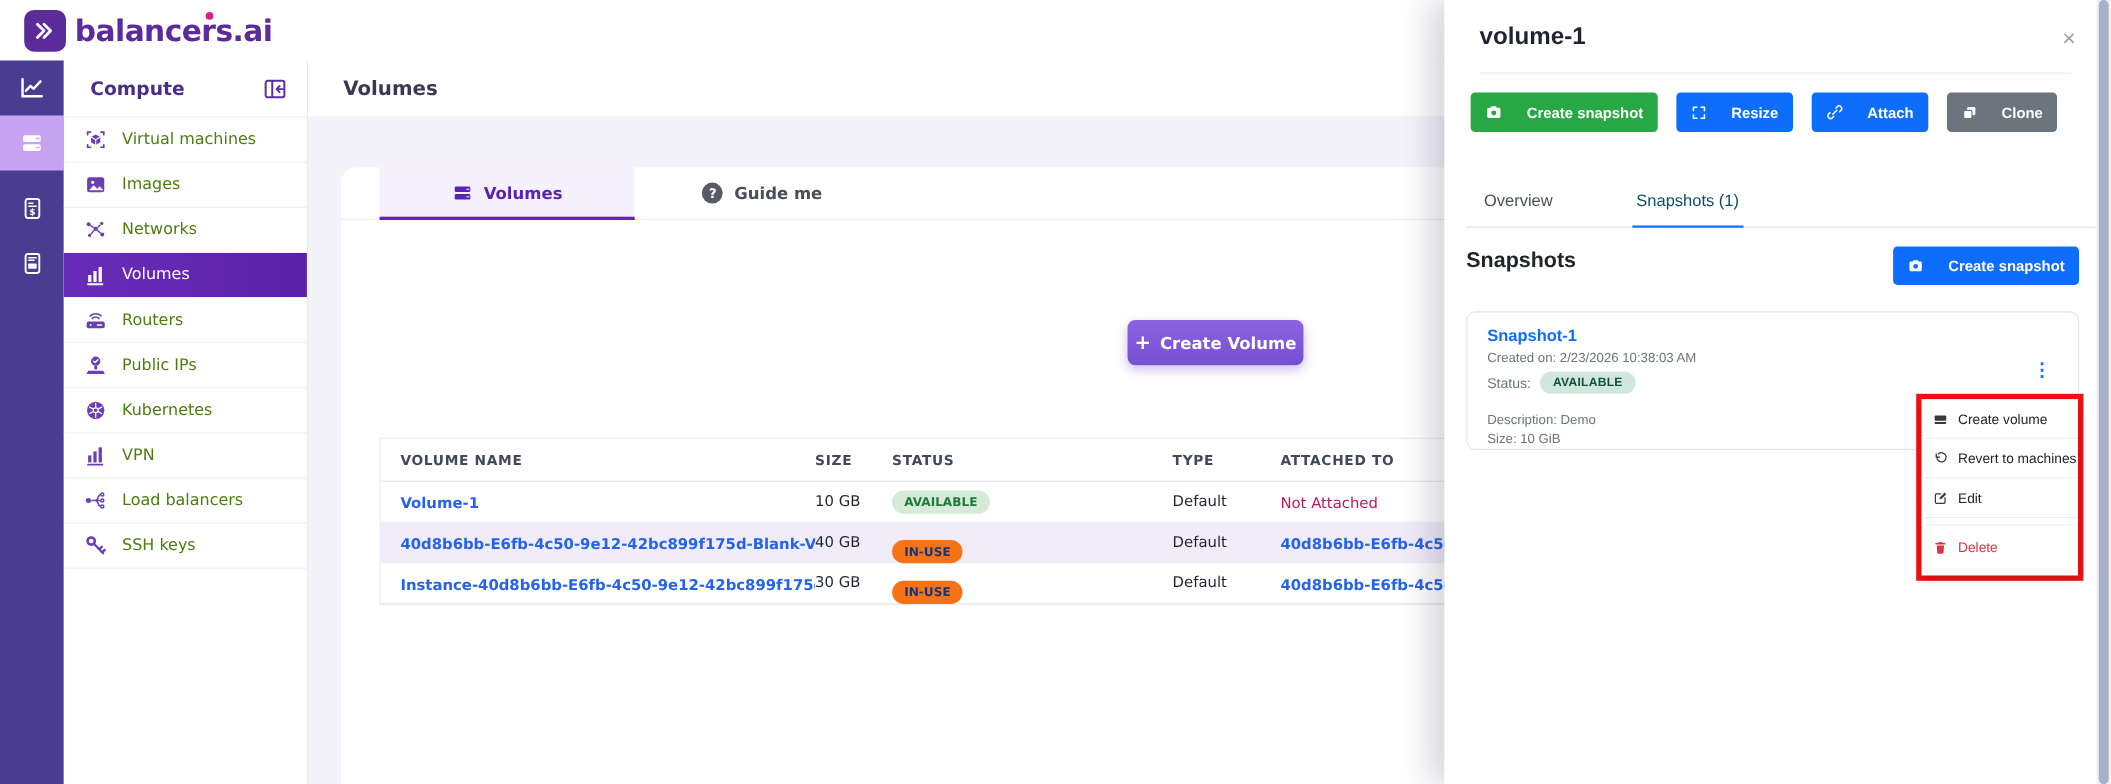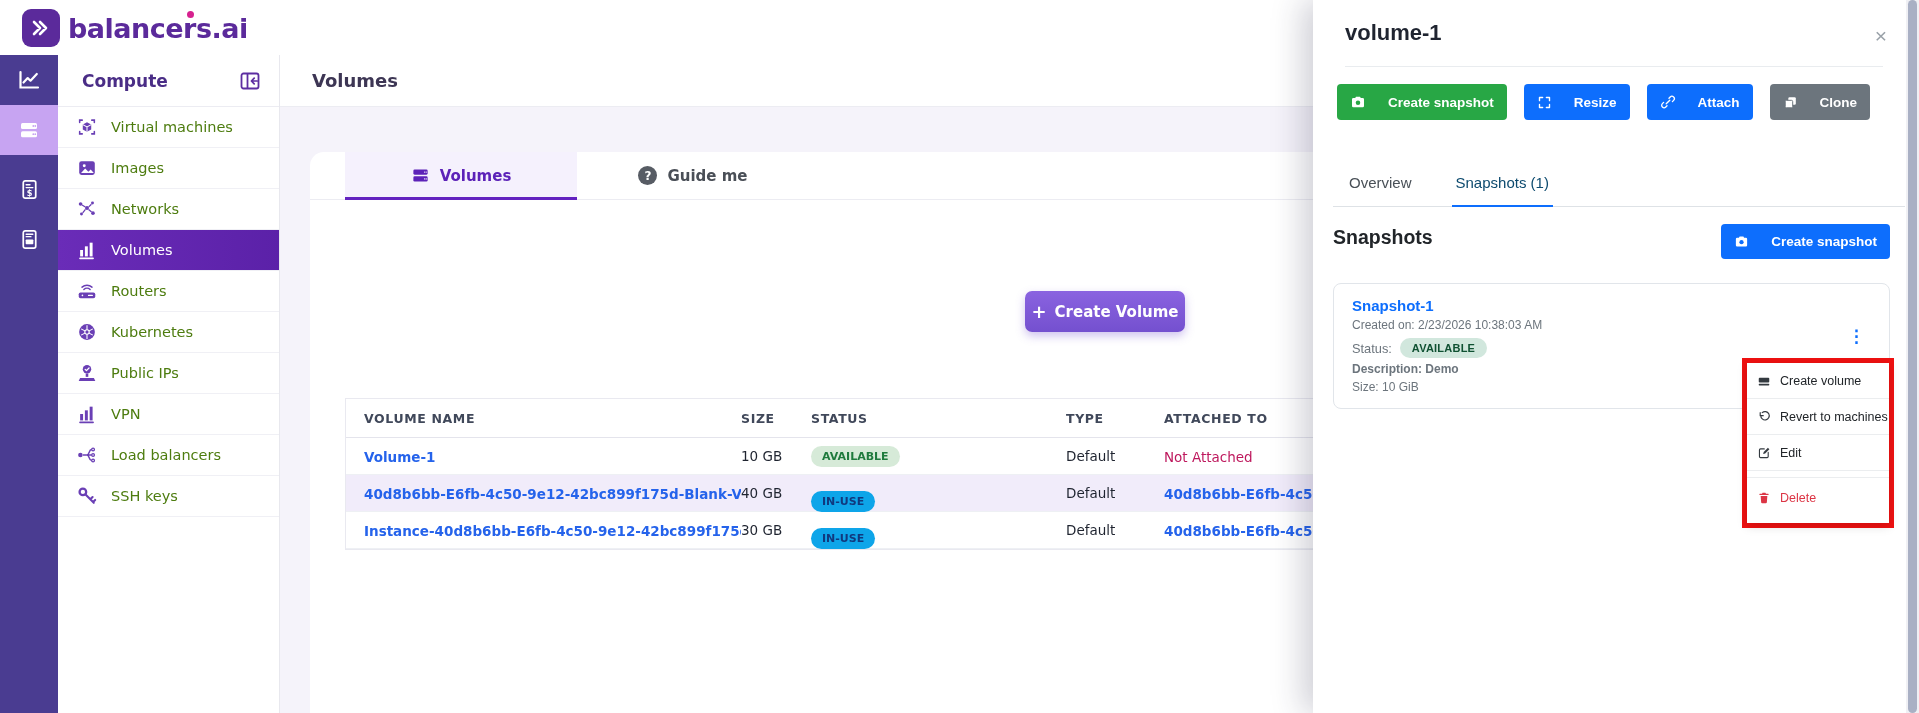--- a/index.html
+++ b/index.html
@@ -64,50 +64,50 @@
   .c-size { width:70px; }
   .c-status { width:255px; }
   .c-type { width:98px; }
   .c-att { flex:1; overflow:hidden; white-space:nowrap; }
   .th { font-size:12.5px; font-weight:bold; color:#40485a; letter-spacing:.05em; }
   .cell-link { font-size:13.5px; font-weight:600; color:#2563eb; cursor:pointer; }
   .cell-text { font-size:13.5px; color:#1f2430; }
   .cell-muted { font-size:13.5px; color:#be185d; }
   .pill { display:inline-block; font-size:11px; font-weight:bold; padding:4px 11px; border-radius:12px; }
   .pill-green { background:#d6ead8; color:#1f7a3d; }
-  .pill-blue { background:#0ea5e9; color:#11397e;margin-top:16px; }
+  .pill-blue { background:#f97316; color:#11397e;margin-top:16px; }
 
   
   .panel { position:absolute; left:1313px; top:0; width:606px; height:713px; background:#fff;
     box-shadow:-10px 0 30px rgba(35,35,70,.22); z-index:10;
     font-family:"Liberation Sans", sans-serif; }
   .panel-title { position:absolute; left:32px; top:20px; font-size:22px; font-weight:600; color:#1f2430; }
   .panel-close { position:absolute; right:32px; top:24px; font-size:21px; color:#99a1a8; cursor:pointer; }
   .panel-divider { position:absolute; left:32px; right:36px; top:66px; border-bottom:1px solid #e9ecef; }
   .panel-actions { position:absolute; left:24px; top:84px; display:flex; gap:17px; }
   .pbtn { height:36px; border:none; border-radius:4px; color:#fff; font-family:inherit;
     font-size:13.5px; font-weight:600; display:flex; align-items:center; justify-content:center;
     gap:22px; padding:0 13px; cursor:pointer; }
   .pbtn-green { background:#28a745; }
   .pbtn-blue  { background:#0d6efd; }
   .pbtn-gray  { background:#6c757d; }
   .panel-tabs { position:absolute; left:20px; right:14px; top:166px; height:41px;
-    border-bottom:1px solid #dee2e6; display:flex; padding-left:12px; }
+    border-bottom:1px solid #dee2e6; display:flex; padding-left:12px;gap:32px; }
   .ptab { margin-right:36px; padding:8px 4px; font-size:15px; color:#495057; cursor:pointer; }
   .ptab.active { color:#0c4a6e; border-bottom:2px solid #0d6efd; margin-bottom:-1px; }
   .section-title { position:absolute; left:20px; top:226px; font-size:19.5px; font-weight:600; color:#212529; }
   .snap-create-btn { position:absolute; right:29px; top:224px; height:35px; }
   .snap-card { position:absolute; left:20px; top:283px; width:557px; height:126px;
     border:1px solid #e1e5ea; border-radius:8px; padding:13px 18px; background:#fff; }
   .snap-name { font-size:15px; font-weight:bold; color:#0d6efd; cursor:pointer; }
   .snap-line { font-size:12px; color:#6c757d; margin-top:4px; }
   .snap-status-row { margin-top:6px; font-size:12.8px; color:#6c757d; display:flex; align-items:center; gap:8px; }
   .snap-pill { background:#d1e7dd; color:#0f5132; font-size:11px; font-weight:bold;
     padding:4px 12px; border-radius:12px; letter-spacing:.02em; }
-  .snap-desc { margin-top:4px;font-weight:bold; }
+  .snap-desc { margin-top:16px; }
   .kebab { position:absolute; right:24px; top:44px; color:#0d6efd; font-size:17px;
     font-weight:bold; cursor:pointer; line-height:1; }
 
   
   .red-annotation { position:absolute; left:429px; top:358px; width:152px; height:170px;
     border:5px solid #ef1111; z-index:30; }
   .ctx-menu { position:absolute; left:0; top:0; right:0; bottom:0; background:#fff;
     box-shadow:0 3px 10px rgba(0,0,0,.15); display:flex; flex-direction:column; }
   .mitem { height:36px; display:flex; align-items:center; gap:9px; padding-left:10px;
     font-size:12.5px; color:#212529; border-bottom:1px solid #ebedef; cursor:pointer; white-space:nowrap; }
@@ -253,37 +253,37 @@
               <circle cx="7" cy="16.8" r=".9"></circle>
               <rect x="13" y="16.1" width="5.5" height="1.4" rx=".7"></rect>
             </g>
           </svg>
         </span>
       <span class="lbl">Routers</span>
     </div>
     <div class="side-item">
       <span class="icon">
           <svg width="22" height="22" viewBox="0 0 24 24">
-            <circle cx="12" cy="12" r="8.6" fill="currentColor"></circle>
-            <path d="M12 4.5v15M5.6 8.6l12.8 6.8M5.6 15.4l12.8-6.8" stroke="#fff" stroke-width="1.2"></path>
-            <circle cx="12" cy="12" r="2.4" fill="currentColor" stroke="#fff" stroke-width="1.2"></circle>
-          </svg>
-        </span>
-      <span class="lbl">Kubernetes</span>
-    </div>
-    <div class="side-item">
-      <span class="icon">
-          <svg width="22" height="22" viewBox="0 0 24 24">
             <circle cx="12" cy="8" r="4.6" fill="currentColor"></circle>
             <path d="M10 8l1.4 1.4 2.8-2.8" stroke="#fff" stroke-width="1.4" fill="none" stroke-linecap="round" stroke-linejoin="round"></path>
             <rect x="10.6" y="12.6" width="2.8" height="3.6" fill="currentColor"></rect>
             <path d="M4.5 17.5h15l1.6 3.2H2.9z" fill="currentColor"></path>
           </svg>
         </span>
       <span class="lbl">Public IPs</span>
+    </div>
+    <div class="side-item">
+      <span class="icon">
+          <svg width="22" height="22" viewBox="0 0 24 24">
+            <circle cx="12" cy="12" r="8.6" fill="currentColor"></circle>
+            <path d="M12 4.5v15M5.6 8.6l12.8 6.8M5.6 15.4l12.8-6.8" stroke="#fff" stroke-width="1.2"></path>
+            <circle cx="12" cy="12" r="2.4" fill="currentColor" stroke="#fff" stroke-width="1.2"></circle>
+          </svg>
+        </span>
+      <span class="lbl">Kubernetes</span>
     </div>
     <div class="side-item">
       <span class="icon">
           <svg width="22" height="22" viewBox="0 0 24 24">
             <g fill="currentColor">
               <rect x="4.5" y="12" width="3.2" height="7"></rect>
               <rect x="9.7" y="8" width="3.2" height="11"></rect>
               <rect x="14.9" y="4" width="3.2" height="15"></rect>
               <rect x="3.5" y="20.2" width="16" height="1.9" rx=".9"></rect>
             </g>

